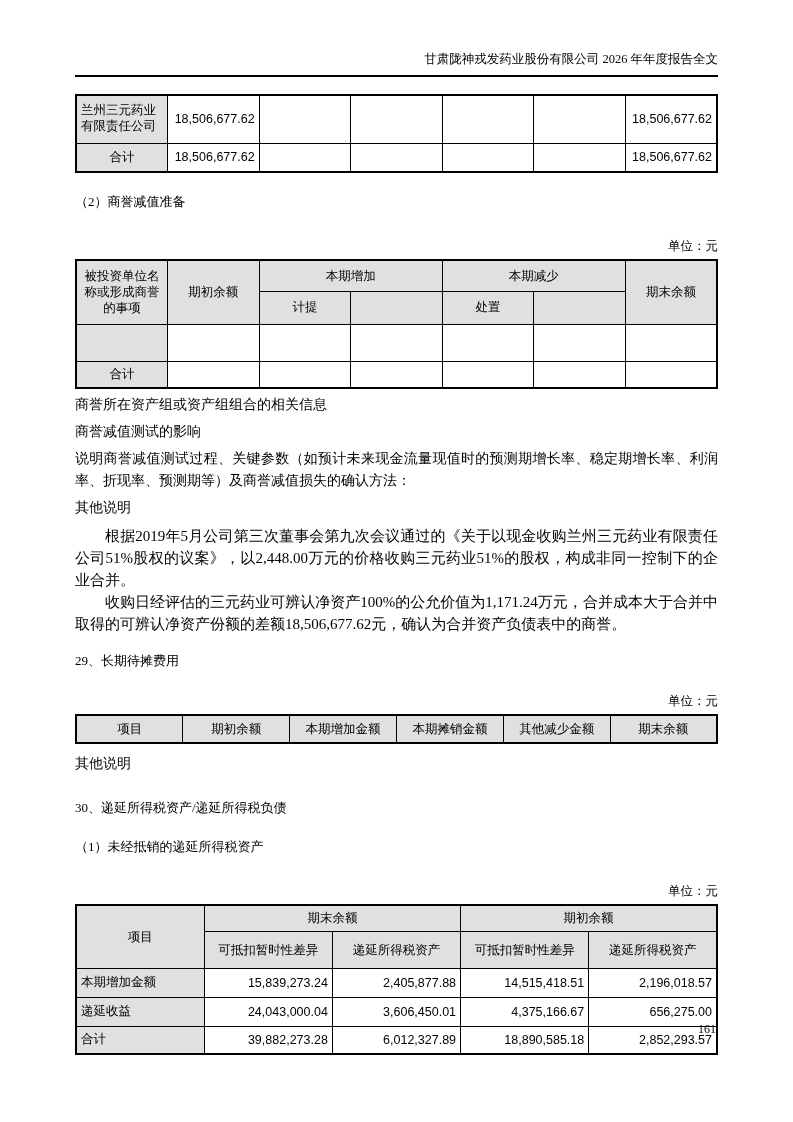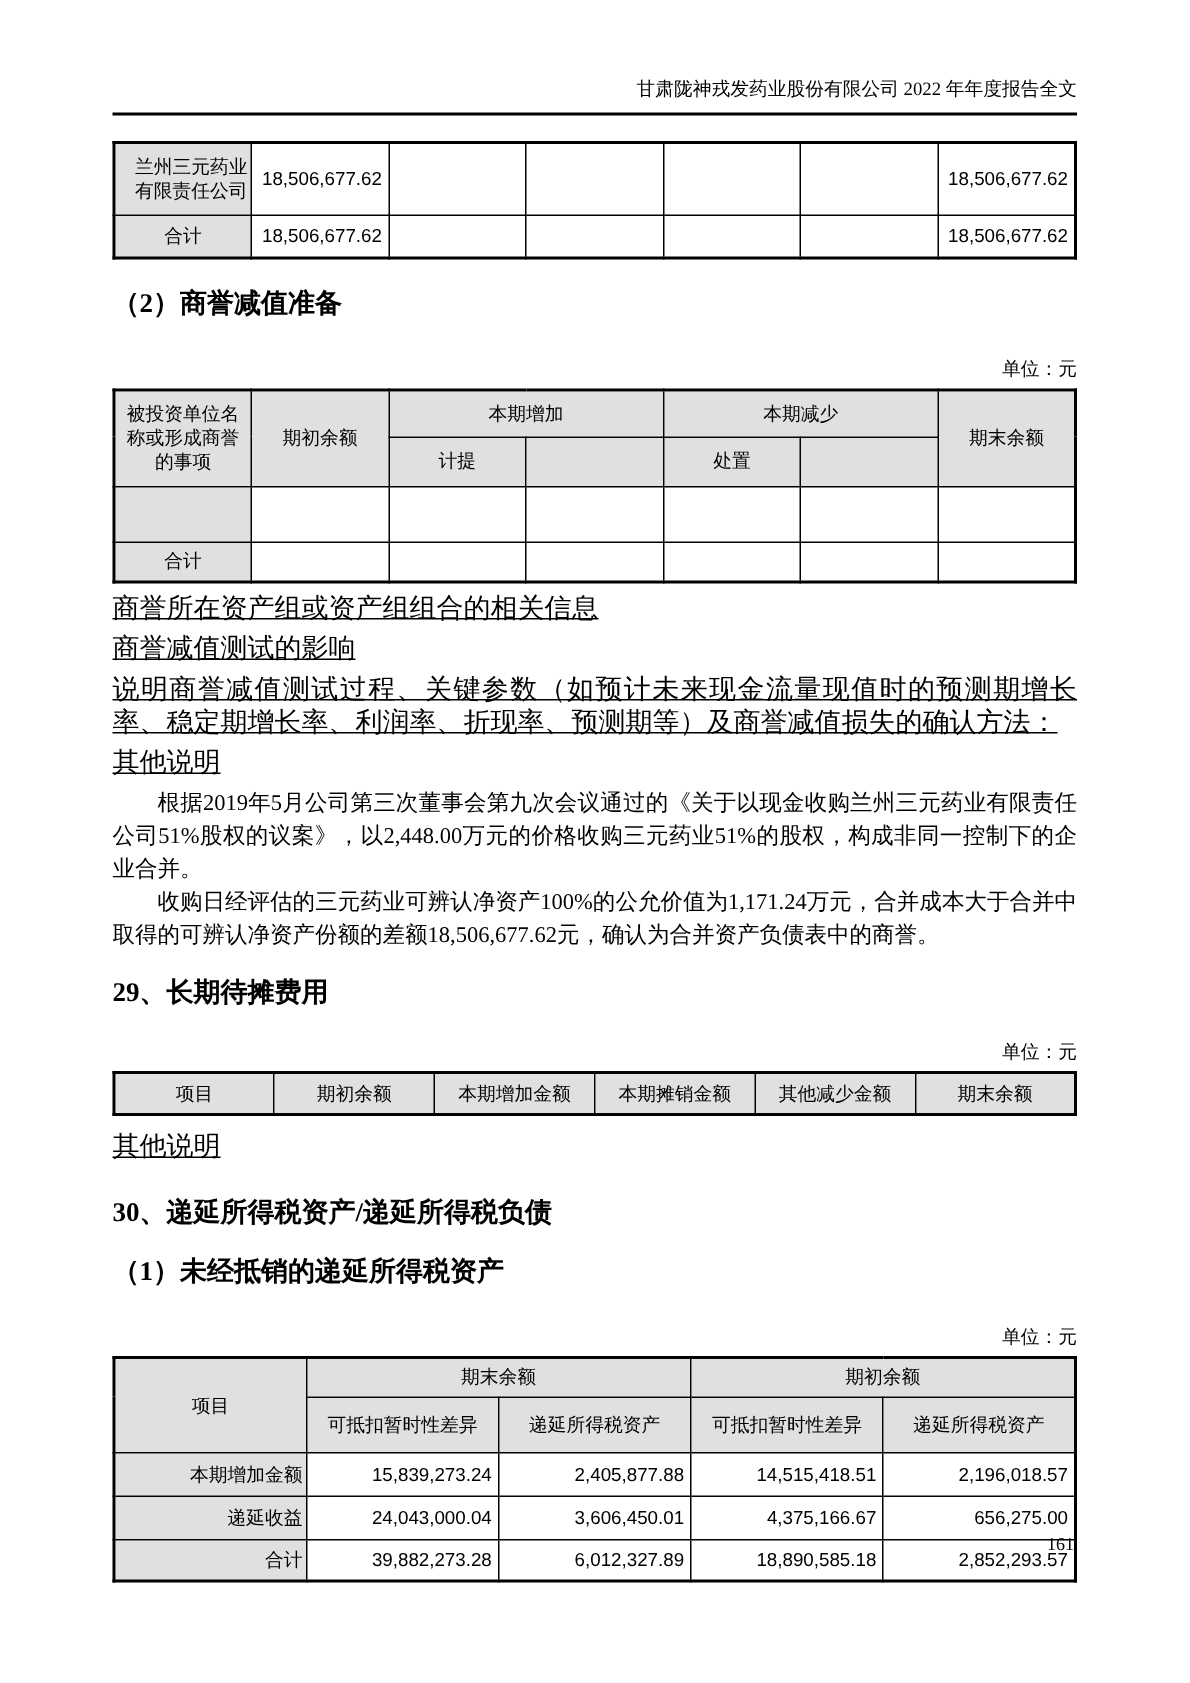--- a/index.html
+++ b/index.html
@@ -34,51 +34,50 @@
   table.tbl td {
     border:1px solid #000;
     font-size:12.5px;
     line-height:16px;
     vertical-align:middle;
     padding:1px 2px;
     overflow:hidden;
   }
   .gray { background:#e0e0e0; }
   .ctr { text-align:center; }
-  .lft { text-align:right; padding-left:4px !important; }
+  .lft { text-align:left; padding-left:4px !important;font-family:Liberation Mono, monospace; }
   .num { text-align:right; padding-right:4px !important; font-family:Liberation Sans, sans-serif; }
   .h48 td { height:48px; }
   .h29 td { height:29px; }
   .h31 td { height:31px; }
   .h33 td { height:33px;font-family:Liberation Mono, monospace; }
   .h25 td { height:37px; }
   .h27 td { height:27px; }
   .h28 td { height:28px; }
   .h26 td { height:26px; }
   .mt-t1 { margin-top:17px; }
   .sec-heading {
-    font-size:18px;
-    font-weight:bold;
+    font-size:13px;
+    font-weight:normal;
     line-height:18px;
   }
   .hd2 { margin-top:20px; }
   .unit-line {
     text-align:right;
     font-size:12.5px;
     line-height:16px;
     margin-top:27px;
     margin-bottom:5px;
   }
   .unit-tight { margin-top:23px; margin-bottom:5px; }
   .note-line {
-    font-size:18px;
+    font-size:14px;
     line-height:22px;
     margin-top:5px;
     text-align:justify;
-    text-decoration:underline;
   }
   .para {
     font-size:15px;
     line-height:22px;
     text-indent:2em;
     text-align:justify;
   }
   .para-block { margin-top:6px; }
   .hd29 { margin-top:17px; }
   .note-after { margin-top:9px; }
@@ -90,21 +89,21 @@
     font-size:12px;
     font-family:"Liberation Serif",serif;
   }
 </style>
 </head>
 <body>
 
 <div class="page">
   <div class="content">
 
-    <div class="doc-header">甘肃陇神戎发药业股份有限公司 2022 年年度报告全文</div>
+    <div class="doc-header">甘肃陇神戎发药业股份有限公司 2026 年年度报告全文</div>
 
     <table class="tbl mt-t1">
       <colgroup>
         <col style="width:14.285%">
           <col style="width:14.285%">
           <col style="width:14.285%">
         <col style="width:14.285%">
           <col style="width:14.285%">
           <col style="width:14.285%">
         <col style="width:14.29%">

